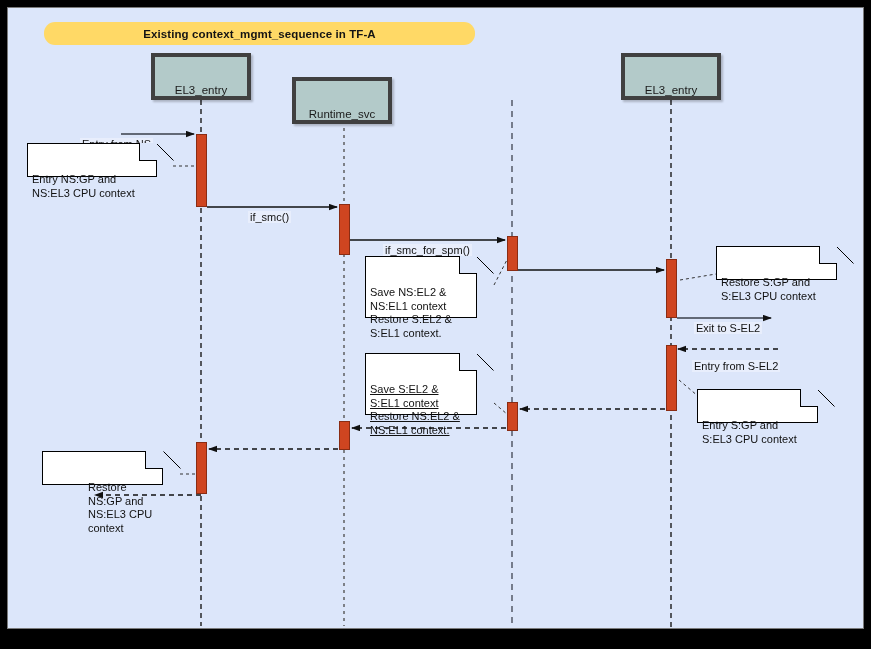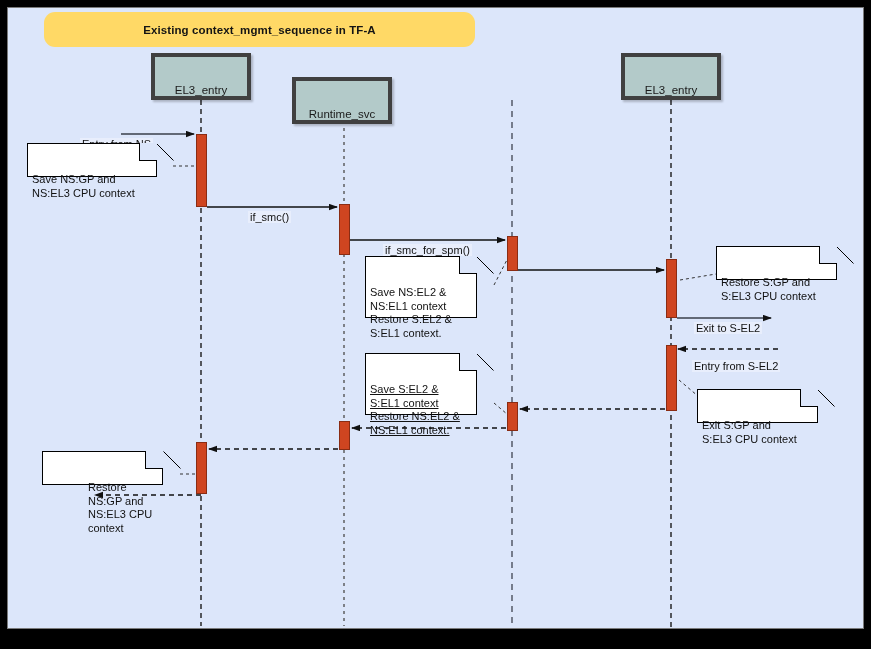--- a/index.html
+++ b/index.html
@@ -19,22 +19,22 @@
     background:#dce6fa;
     border:1px solid #7a7a7a;
     box-sizing:border-box;
     overflow:hidden;
   }
   svg.layer{position:absolute;left:0;top:0;width:857px;height:622px;overflow:visible;}
 
   
   .title-banner{
     position:absolute;
-    left:36px; top:4px;
-    width:431px; height:35px;
+    left:36px; top:14px;
+    width:431px; height:23px;
     background:#ffd966;
     border-radius:11px;
     display:flex;align-items:center;justify-content:center;
     font-size:11.5px;font-weight:bold;color:#141414;
     letter-spacing:.1px;
   }
 
   
   .lifeline-head{
     position:absolute;
@@ -214,21 +214,21 @@
     <div class="activation" style="left:188px;top:434px;height:52px;"></div>
 
     <div class="msg-label" style="left:72px;top:112px;">Entry from NS</div>
     <div class="msg-label" style="left:240px;top:185px;">if_smc()</div>
     <div class="msg-label" style="left:375px;top:218px;">if_smc_for_spm()</div>
     <div class="msg-label" style="left:686px;top:296px;">Exit to S-EL2</div>
     <div class="msg-label" style="left:684px;top:334px;">Entry from S-EL2</div>
 
     <div class="note" style="left:19px;top:135px;width:130px;height:34px;">
       <div class="fold"></div>
-      <span>Save NS:GP and
+      <span>Entry NS:GP and
 NS:EL3 CPU context</span>
     </div>
 
     <div class="note" style="left:357px;top:248px;width:112px;height:62px;">
       <div class="fold"></div>
       <span>Save NS:EL2 &amp;
 NS:EL1 context
 Restore S:EL2 &amp;
 S:EL1 context.</span>
     </div>
@@ -242,21 +242,21 @@
     <div class="note" style="left:357px;top:345px;width:112px;height:62px;text-decoration:underline;">
       <div class="fold"></div>
       <span>Save S:EL2 &amp;
 S:EL1 context
 Restore NS:EL2 &amp;
 NS:EL1 context.</span>
     </div>
 
     <div class="note" style="left:689px;top:381px;width:121px;height:34px;">
       <div class="fold"></div>
-      <span>Exit S:GP and
+      <span>Entry S:GP and
 S:EL3 CPU context</span>
     </div>
 
     <div class="note" style="left:34px;top:443px;width:121px;height:34px;padding-left:45px;">
       <div class="fold"></div>
       <span>Restore NS:GP and
 NS:EL3 CPU context</span>
     </div>
 
   </div>

